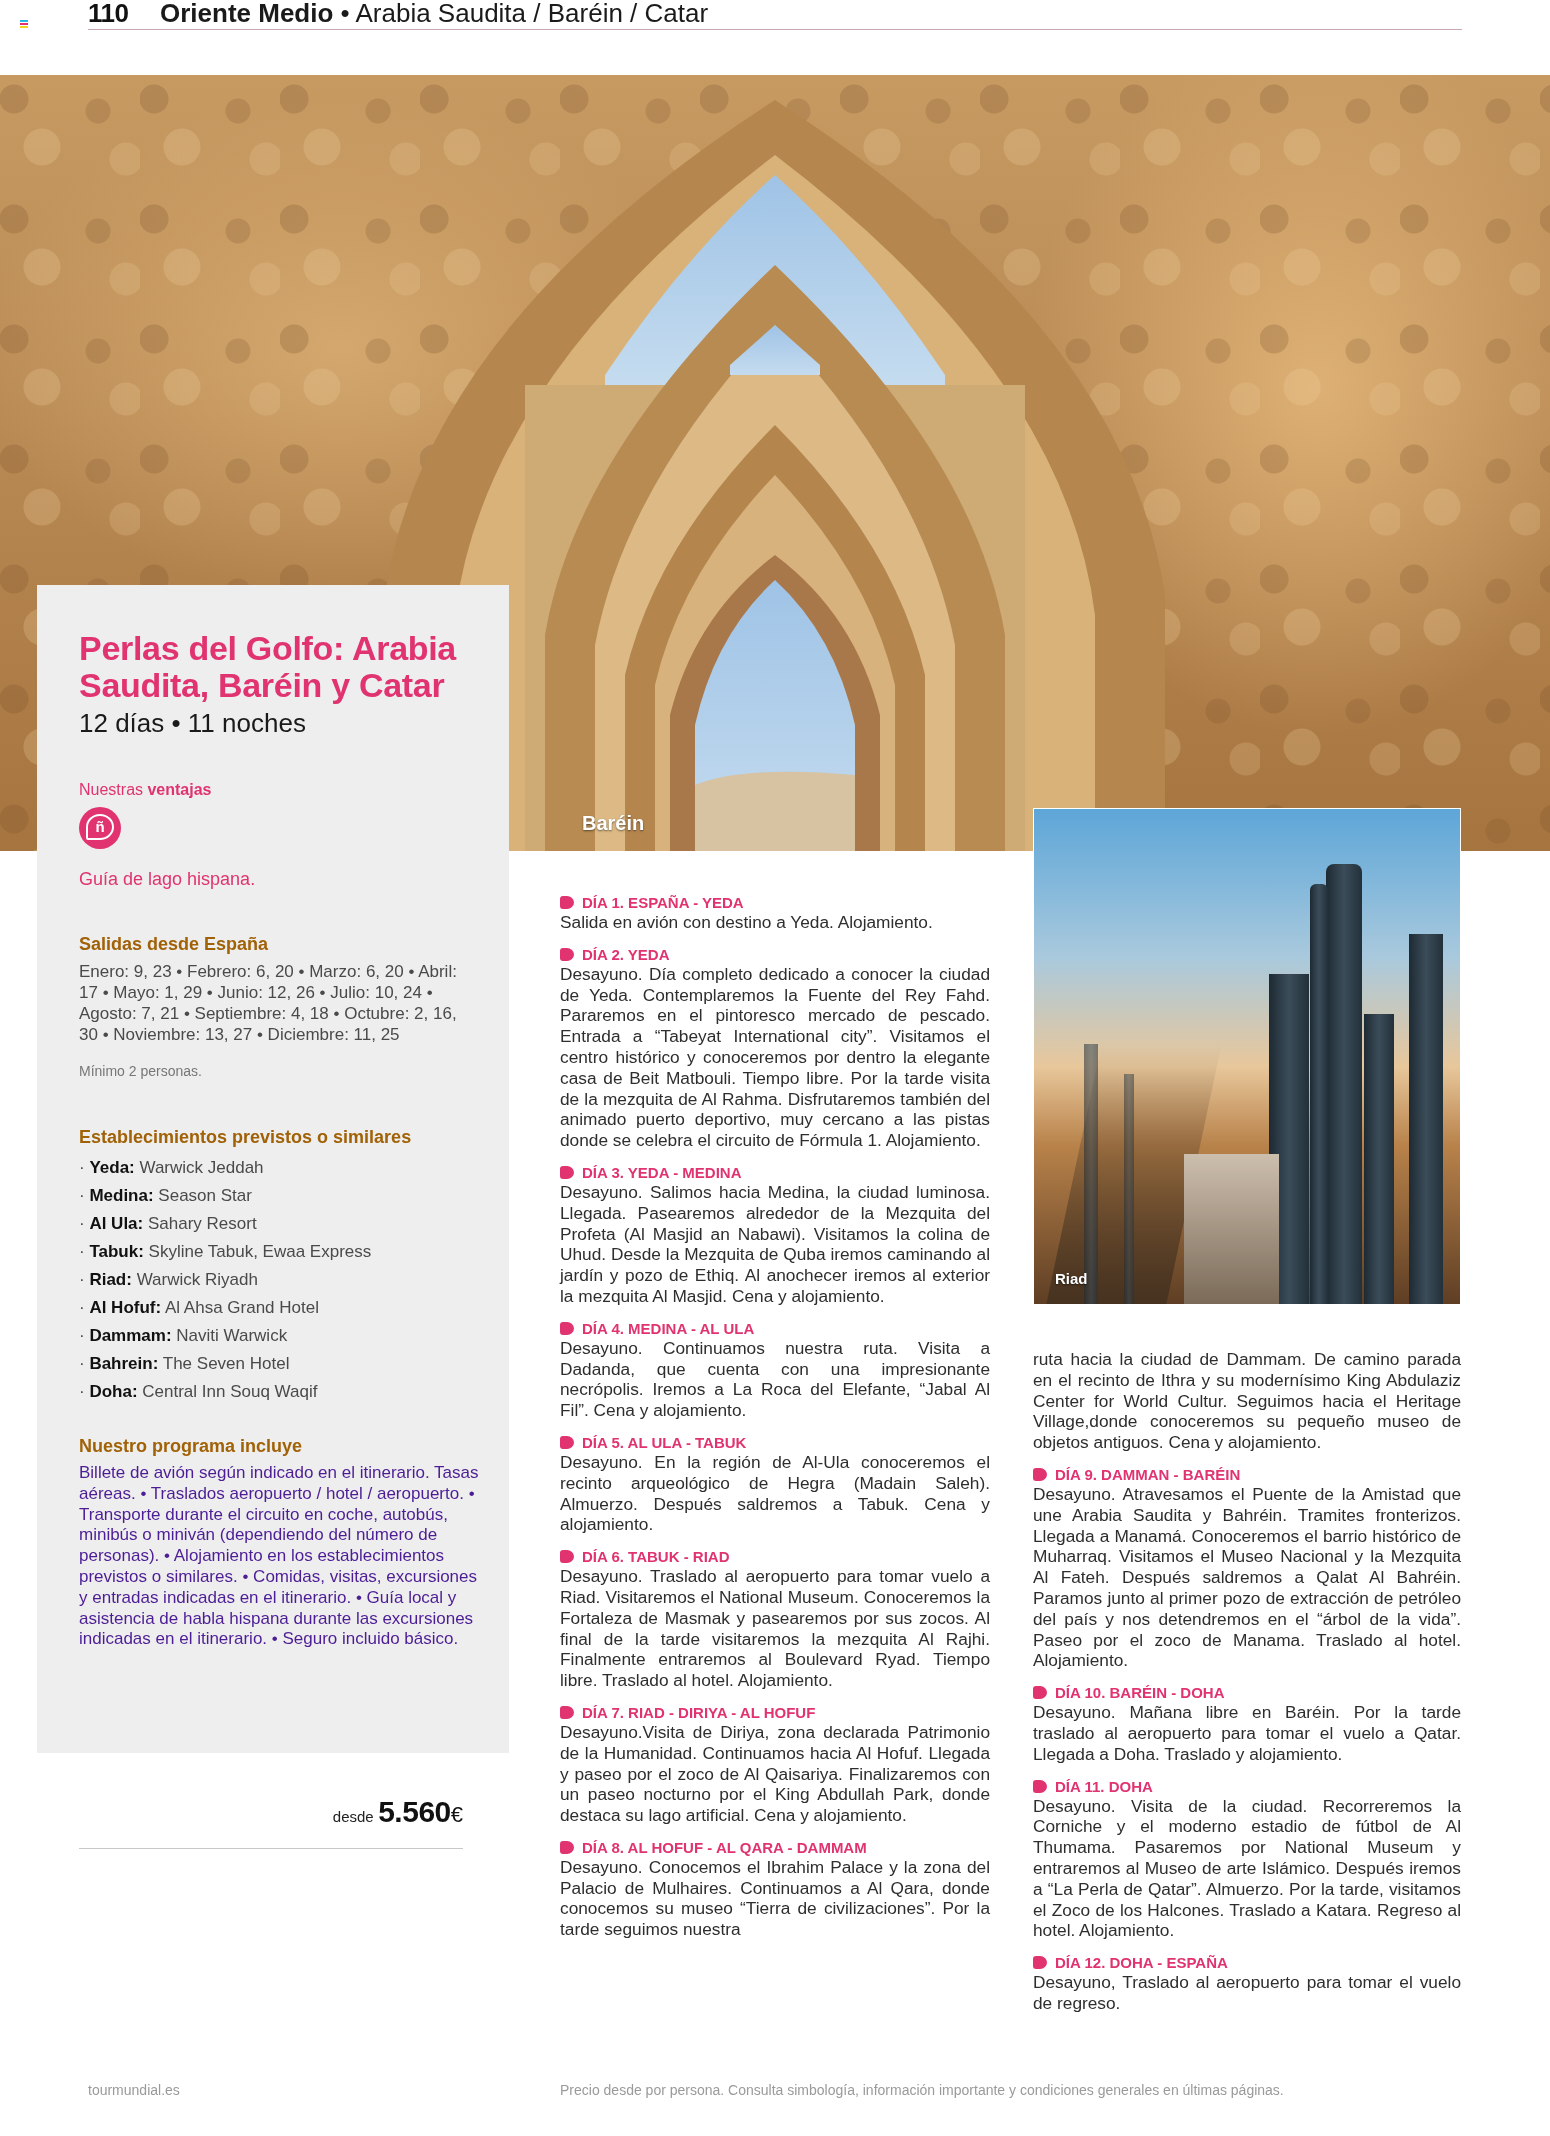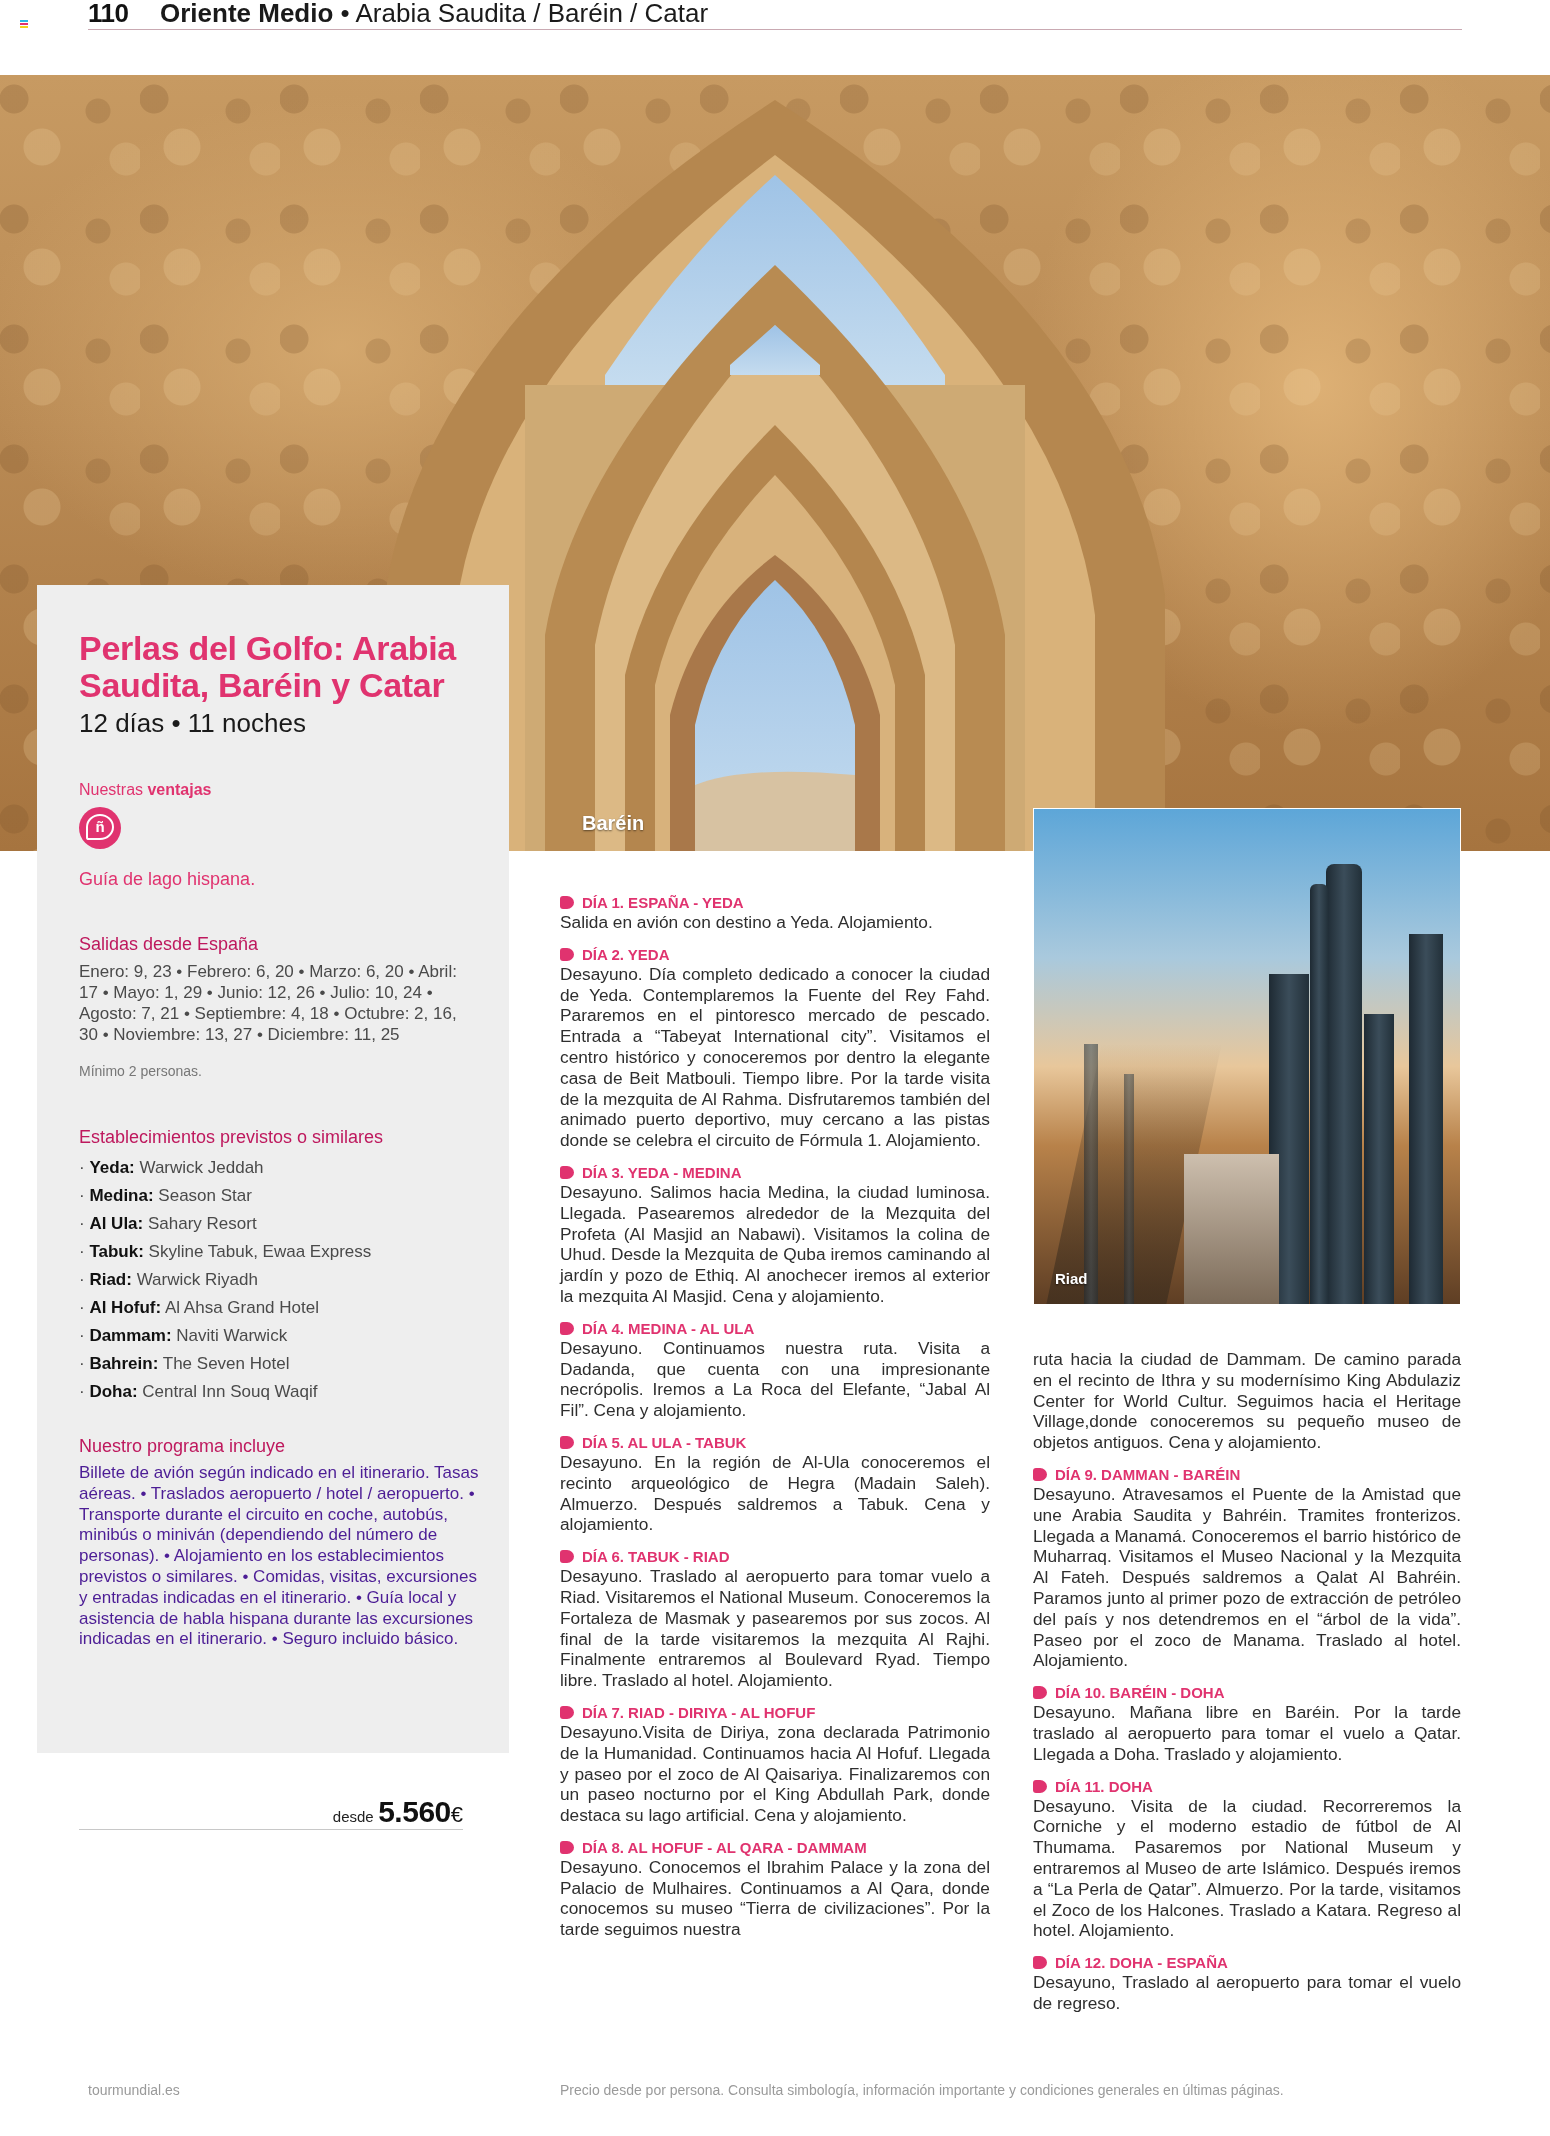--- a/index.html
+++ b/index.html
@@ -33,31 +33,31 @@
   
   .panel { position:absolute; left:37px; top:585px; width:472px; height:1168px; background:#eeeeee; }
   .panel .inner { position:absolute; left:42px; top:45px; width:400px; }
   .title { color:#e0336f; font-size:34px; font-weight:bold; line-height:37px; letter-spacing:-0.3px; }
   .duration { margin-top:4px; font-size:26px; color:#1a1a1a; }
   .adv-label { margin-top:42px; font-size:16px; color:#e0336f; }
   .adv-label b { font-weight:bold; }
   .adv-icon { margin-top:8px; width:42px; height:42px; border-radius:50%; background:#e0336f; position:relative; }
   .adv-icon .bubble { position:absolute; left:7px; top:7px; width:28px; height:26px; border:2px solid #fff; border-radius:50% 50% 50% 10%; color:#fff; font-size:15px; font-weight:bold; text-align:center; line-height:22px; }
   .adv-text { margin-top:20px; font-size:18px; color:#e0336f; }
-  .sec-title { font-size:18px; font-weight:normal; color:#be185d; }
+  .sec-title { font-size:18px; font-weight:bold; color:#a16207; }
   .salidas { margin-top:44px; }
   .salidas p { margin-top:6px; font-size:17px; line-height:21px; color:#4a4a4a; }
   .minimo { margin-top:18px; font-size:14px; color:#777; }
   .hotels { margin-top:48px; }
   .hotels ul { list-style:none; margin-top:6px; }
   .hotels li { font-size:17px; line-height:28px; color:#4a4a4a; }
   .hotels li b { color:#111; font-weight:bold; }
   .incl { margin-top:30px; }
   .incl p { margin-top:6px; font-size:17px; line-height:20.8px; color:#4c1d95; }
-  .price { position:absolute; left:42px; top:1210px; width:384px; text-align:right; border-bottom:1px solid #c8c8c8; padding-bottom:0; }
+  .price { position:absolute; left:42px; top:1210px; width:384px; text-align:right; border-bottom:1px solid #c8c8c8; padding-bottom:19px; }
   .price .desde { font-size:15px; color:#222; }
   .price .amount { font-size:30px; font-weight:bold; color:#111; letter-spacing:-0.5px; }
   .price .cur { font-size:22px; color:#111; }
 
   
   .col { position:absolute; }
   .col-mid { left:560px; top:893px; width:430px; }
   .col-right { left:1033px; top:1349px; width:428px; }
   .day { margin-bottom:12px; }
   .day-head { display:flex; align-items:center; color:#e0336f; font-size:15px; font-weight:bold; height:19px; }

